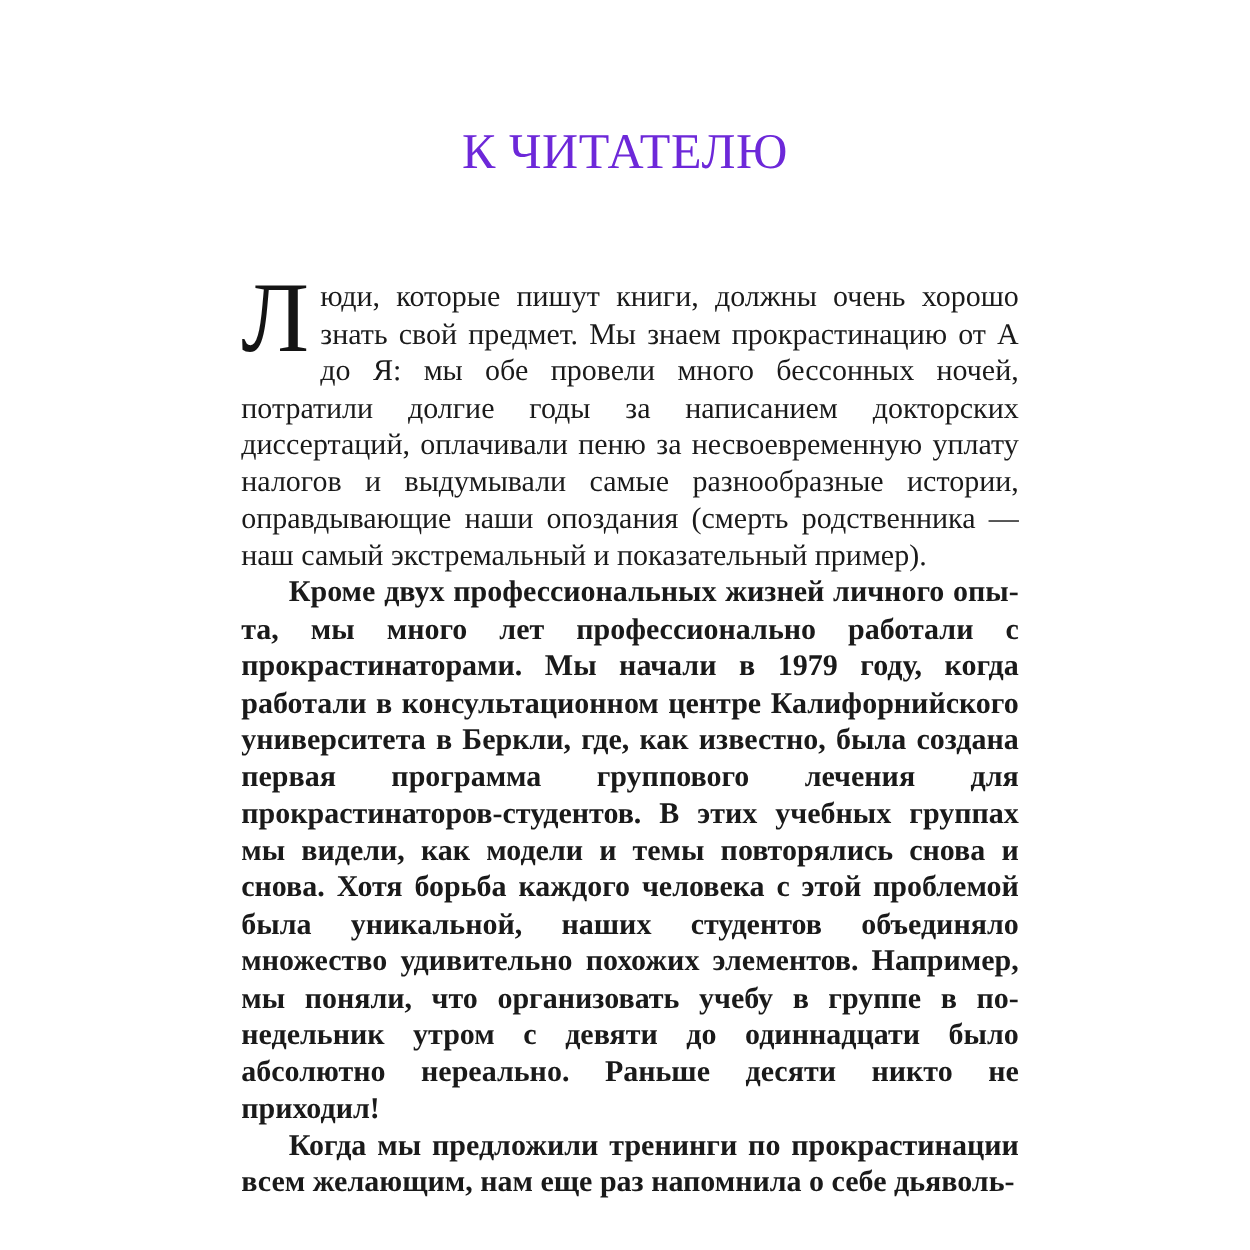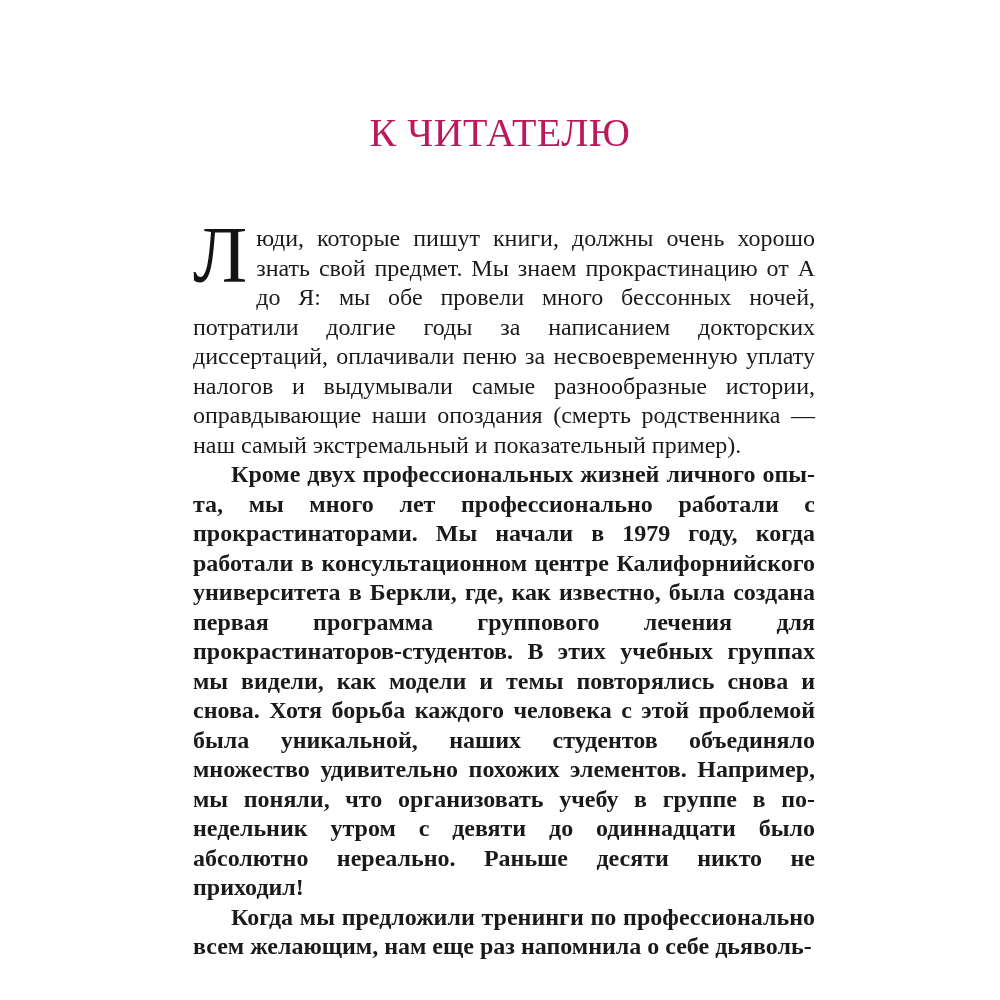--- a/index.html
+++ b/index.html
@@ -10,28 +10,28 @@
   .page {
     position: relative;
     width: 1000px;
     height: 1000px;
     background: #ffffff;
     font-family: "Liberation Serif", "DejaVu Serif", serif;
     color: #161616;
     overflow: hidden;
   }
   .chapter-title {
-    margin: 12px;
+    margin: 0;
     padding-top: 99px;
     text-align: center;
     font-size: 40px;
     line-height: 44px;
     font-weight: normal;
     letter-spacing: 0.5px;
-    color: #be185d;
+    color: #6d28d9;
   }
   .text-block {
     position: absolute;
     left: 193px;
     top: 224px;
     width: 622px;
     font-size: 24px;
     line-height: 29.5px;
     text-align: justify;
     color: #1a1a1a;
@@ -56,15 +56,15 @@
 <body>
 
 <div class="page">
   <h1 class="chapter-title">К ЧИТАТЕЛЮ</h1>
 
   <div class="text-block">
     <p class="para first"><span class="dropcap">Л</span><span>юди, которые пишут книги, должны очень хорошо знать свой предмет. Мы знаем прокрастинацию от А до Я: мы обе провели много бессонных ночей, потрати­ли долгие годы за написанием докторских диссертаций, оплачивали пеню за несвоевременную уплату налогов и выдумывали самые разнообразные истории, оправдываю­щие наши опоздания (смерть родственника — наш самый экстремальный и показательный пример).</span></p>
 
     <p class="para indent">Кроме двух профессиональных жизней личного опы­та, мы много лет профессионально работали с прокрасти­наторами. Мы начали в 1979 году, когда работали в кон­сультационном центре Калифорнийского университета в Беркли, где, как известно, была создана первая програм­ма группового лечения для прокрастинаторов-студентов. В этих учебных группах мы видели, как модели и темы по­вторялись снова и снова. Хотя борьба каждого человека с этой проблемой была уникальной, наших студентов объ­единяло множество удивительно похожих элементов. На­пример, мы поняли, что организовать учебу в группе в по­недельник утром с девяти до одиннадцати было абсолютно нереально. Раньше десяти никто не приходил!</p>
 
-    <p class="para indent">Когда мы предложили тренинги по профессионально всем желающим, нам еще раз напомнила о себе дьяволь-</p>
+    <p class="para indent">Когда мы предложили тренинги по прокрастинации всем желающим, нам еще раз напомнила о себе дьяволь-</p>
   </div>
 </div>
 
 </body></html>

